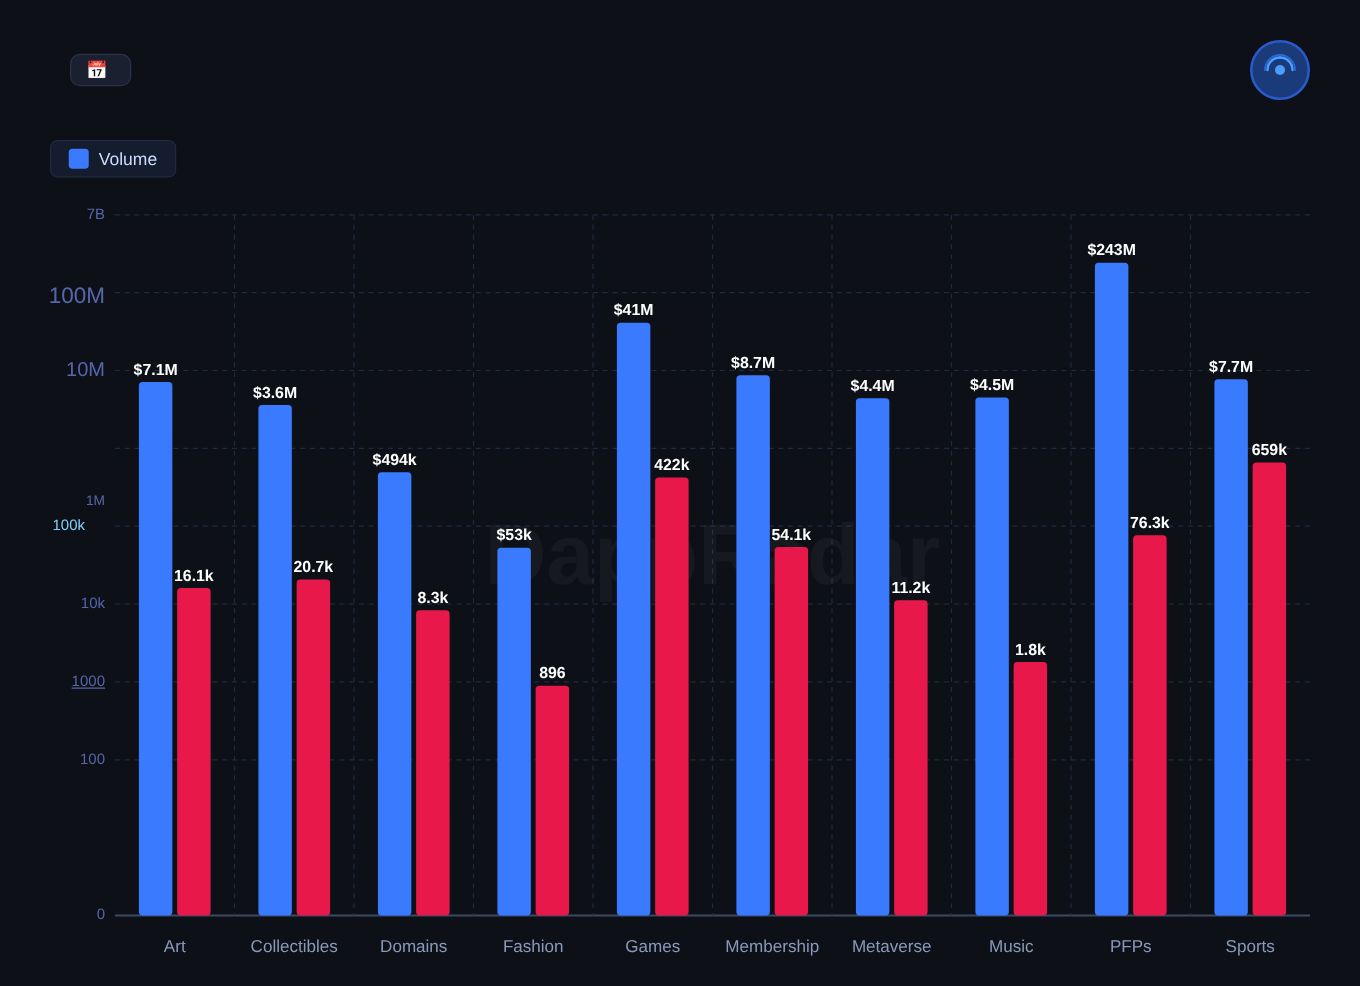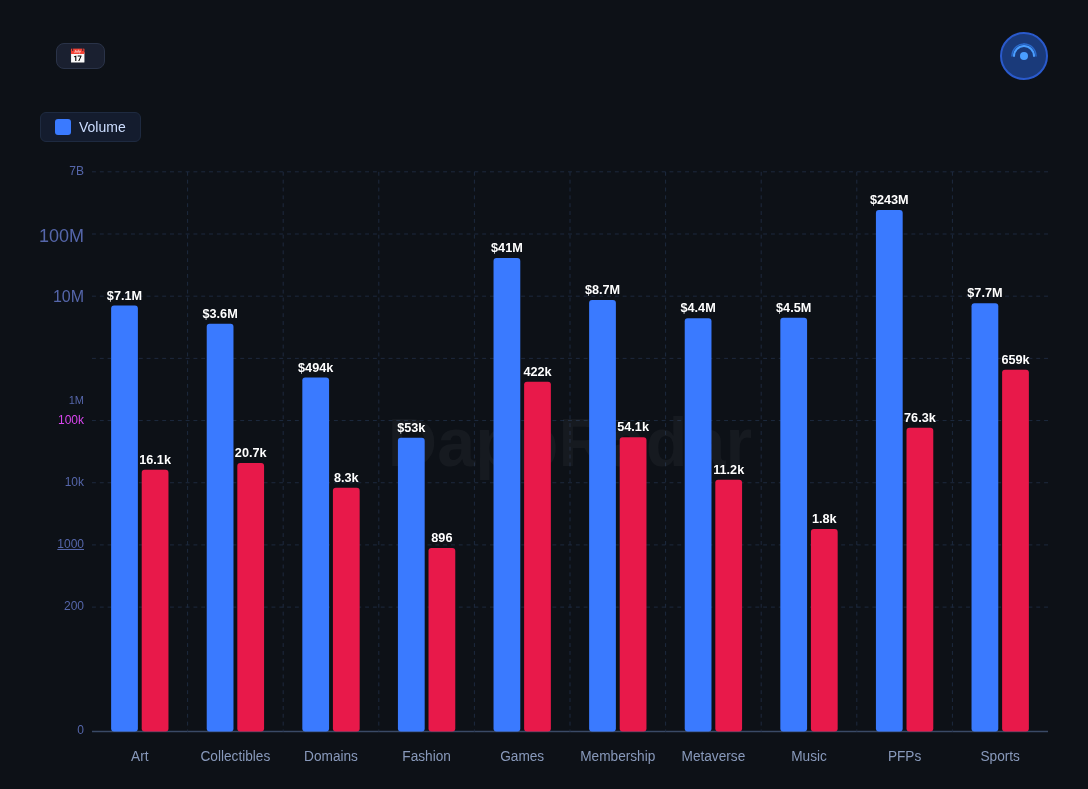--- a/index.html
+++ b/index.html
@@ -149,24 +149,24 @@
       <span>Volume</span>
     </div>
   </div>
 
   <div class="chart-area">
     <div class="y-axis" style="position: relative; width: 52px; flex-shrink: 0; padding-bottom: 0px;">
         <div class="y-label" style="position: absolute; right: 8px; top: calc(1.5873% - 8px); font-size: 12px; color: rgb(85, 102, 170);">7B</div>
         <div class="y-label" style="position: absolute; right: 8px; top: calc(11.6402% - 8px); font-size: 18px; color: rgb(85, 102, 170);">100M</div>
         <div class="y-label" style="position: absolute; right: 8px; top: calc(21.6931% - 8px); font-size: 16px; color: rgb(85, 102, 170);">10M</div>
         <div class="y-label" style="position: absolute; right: 8px; top: calc(31.746% - 8px); font-size: 11px; color: rgb(85, 102, 170); margin-top: 44px;">1M</div>
-        <div class="y-label" style="position: absolute; right: 8px; top: calc(41.7989% - 8px); font-size: 12px; color: #d946ef;">100k</div>
+        <div class="y-label" style="position: absolute; right: 24px; top: calc(41.7989% - 8px); font-size: 12px; color: #7dd3fc;">100k</div>
         <div class="y-label" style="position: absolute; right: 8px; top: calc(51.8519% - 8px); font-size: 12px; color: rgb(85, 102, 170); margin-left: 24px;">10k</div>
         <div class="y-label" style="position: absolute; right: 8px; top: calc(61.9048% - 8px); font-size: 12px; color: rgb(85, 102, 170); text-decoration: underline;">1000</div>
-        <div class="y-label" style="position: absolute; right: 8px; top: calc(71.9577% - 8px); font-size: 12px; color: rgb(85, 102, 170);">200</div>
+        <div class="y-label" style="position: absolute; right: 8px; top: calc(71.9577% - 8px); font-size: 12px; color: rgb(85, 102, 170);">100</div>
         <div class="y-label" style="position: absolute; right: 8px; top: calc(92.0635% - 8px); font-size: 12px; color: rgb(85, 102, 170);">0</div>
       </div>
     <div class="chart-svg-container">
       <svg class="chart" id="chart-svg" viewBox="0 0 980 630" preserveAspectRatio="none">
 
       <line x1="0" x2="980" y1="580" y2="580" stroke="#3a4a66" stroke-width="1.5"></line>
           <line x1="0" x2="980" y1="453.33333333333337" y2="453.33333333333337" stroke="#1e2a40" stroke-width="1" stroke-dasharray="4,4"></line>
           <line x1="0" x2="980" y1="390" y2="390" stroke="#1e2a40" stroke-width="1" stroke-dasharray="4,4"></line>
           <line x1="0" x2="980" y1="326.6666666666667" y2="326.6666666666667" stroke="#1e2a40" stroke-width="1" stroke-dasharray="4,4"></line>
           <line x1="0" x2="980" y1="263.3333333333333" y2="263.3333333333333" stroke="#1e2a40" stroke-width="1" stroke-dasharray="4,4"></line>

